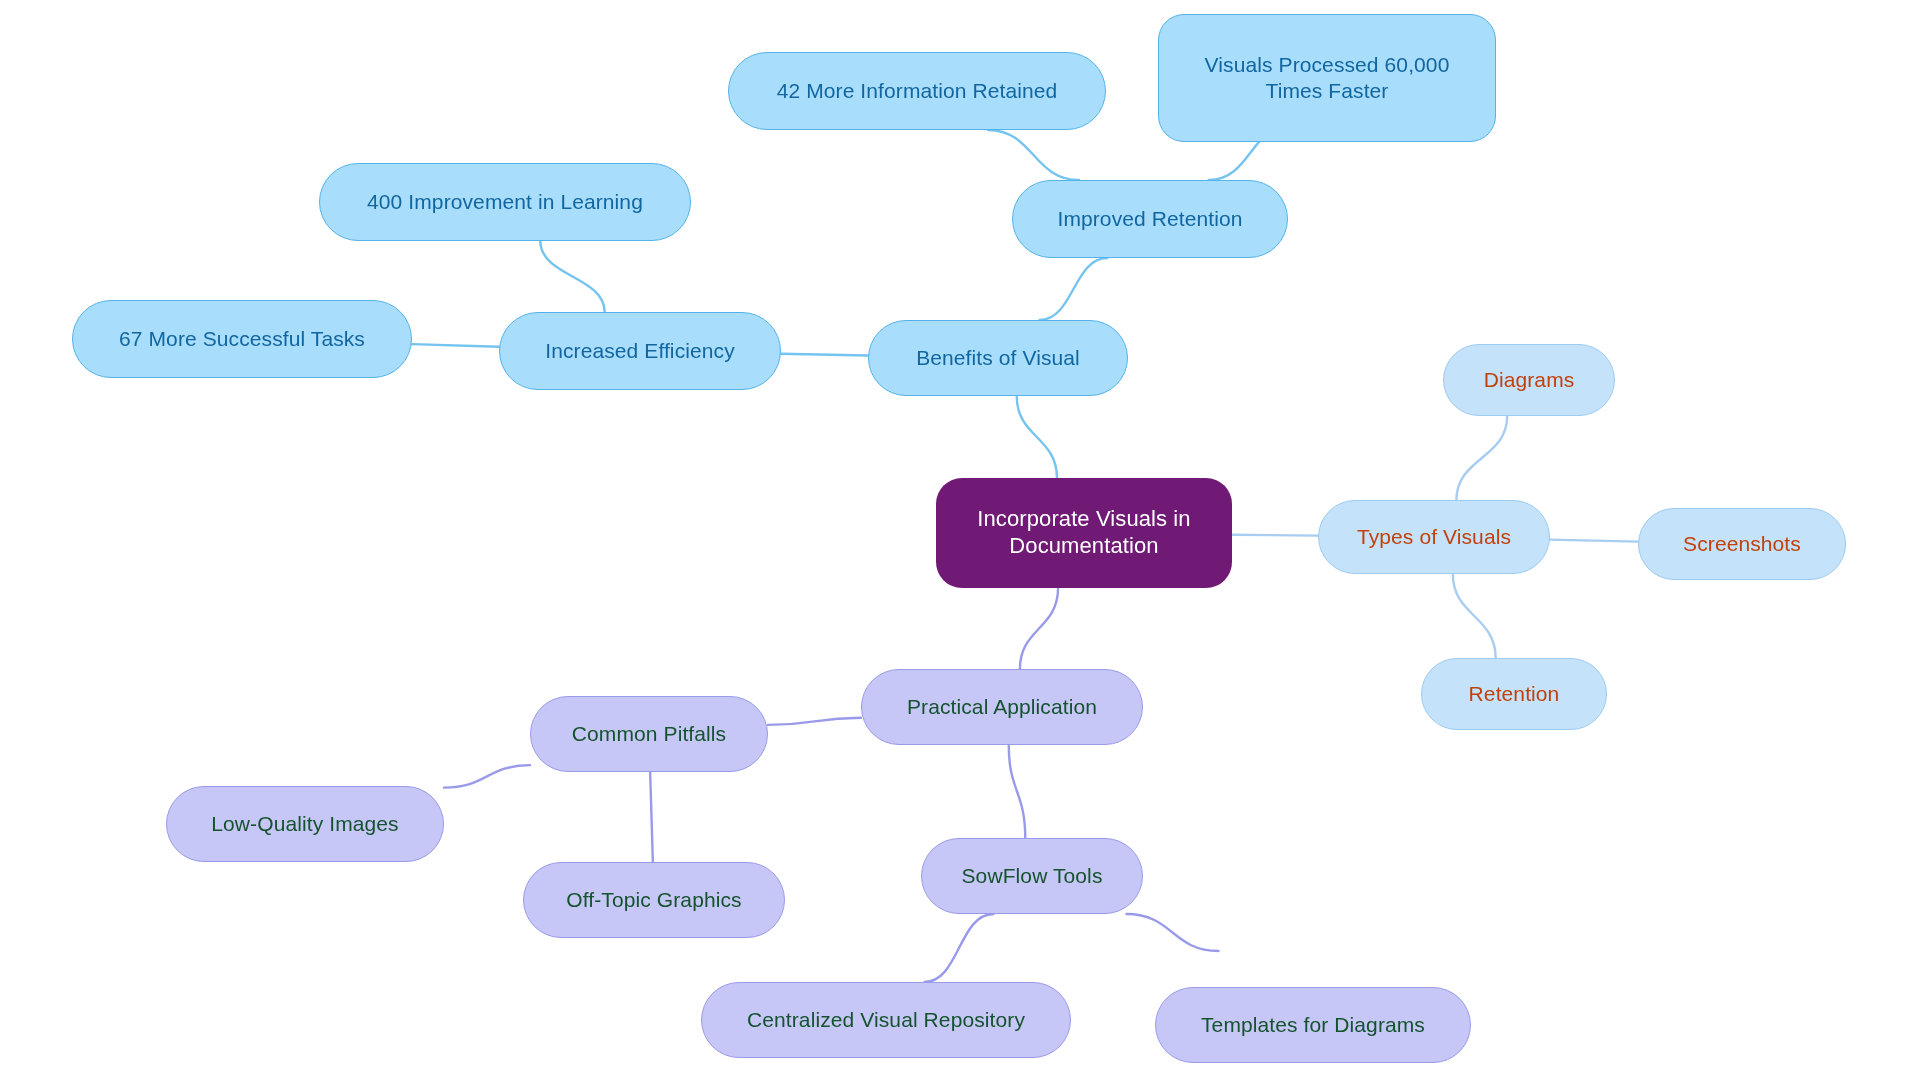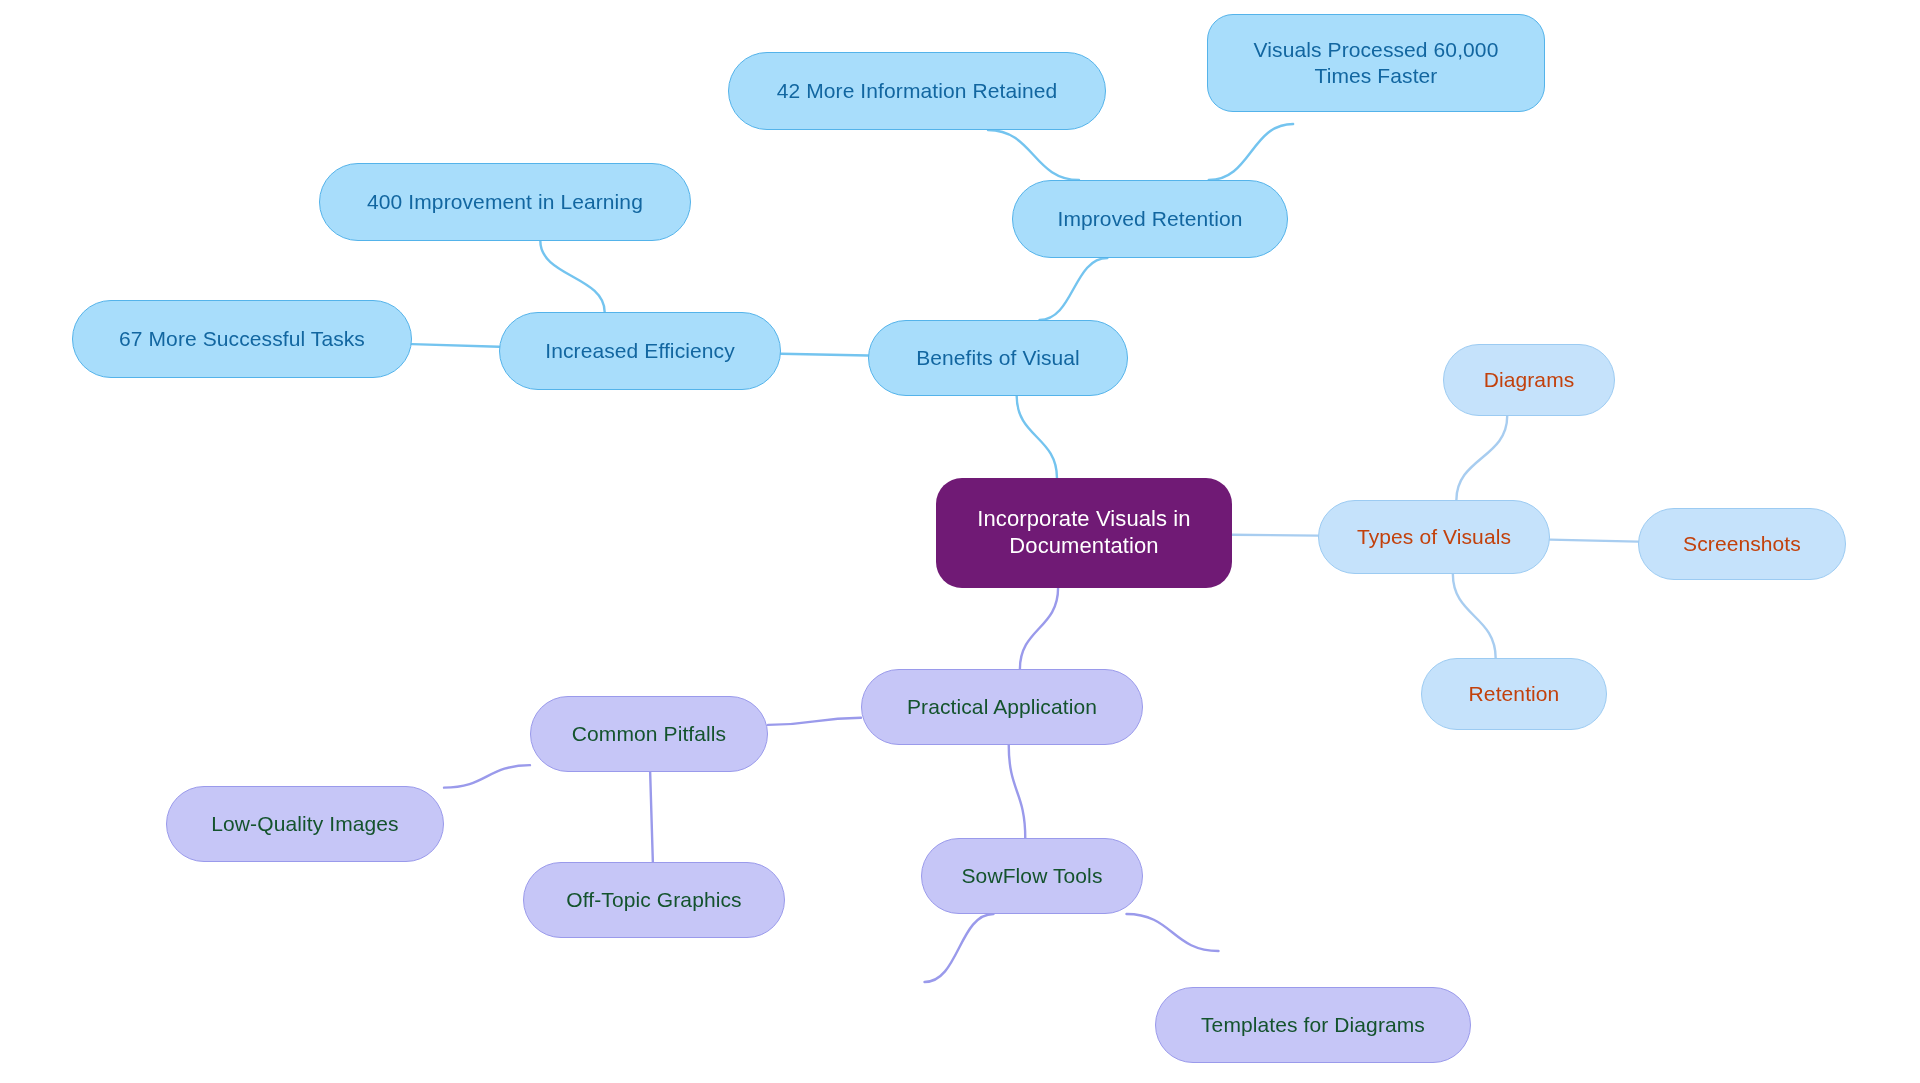--- a/index.html
+++ b/index.html
@@ -100,21 +100,21 @@
       <path d="M 1126.495575221239 914 C 1172.5 914 1172.5 951 1218.504424778761 951" fill="none" stroke="#9a9aeb" stroke-width="2.4" stroke-linecap="round"></path>
     </svg>
 
   <div class="mm-node root" id="n-root" style="left:936px; top:478px; width:296px; height:110px;">Incorporate Visuals in
 Documentation</div>
 
   <div class="mm-node branch tone-blue-strong" id="n-benefits" style="left:868px; top:320px; width:260px; height:76px; border-radius:38px;">Benefits of Visual</div>
 
   <div class="mm-node branch tone-blue-strong" id="n-improved_retention" style="left:1012px; top:180px; width:276px; height:78px; border-radius:39px;">Improved Retention</div>
 
-  <div class="mm-node leaf tone-blue-strong" id="n-visuals_processed" style="left:1207px; top:14px; width:338px; height:98px; border-radius:26px;">Visuals Processed 60,000
+  <div class="mm-node leaf tone-blue-strong" id="n-visuals_processed" style="left:1158px; top:14px; width:338px; height:128px; border-radius:26px;">Visuals Processed 60,000
 Times Faster</div>
 
   <div class="mm-node leaf tone-blue-strong" id="n-more_info_retained" style="left:728px; top:52px; width:378px; height:78px; border-radius:39px;">42 More Information Retained</div>
 
   <div class="mm-node branch tone-blue-strong" id="n-increased_efficiency" style="left:499px; top:312px; width:282px; height:78px; border-radius:39px;">Increased Efficiency</div>
 
   <div class="mm-node leaf tone-blue-strong" id="n-improvement_learning" style="left:319px; top:163px; width:372px; height:78px; border-radius:39px;">400 Improvement in Learning</div>
 
   <div class="mm-node leaf tone-blue-strong" id="n-successful_tasks" style="left:72px; top:300px; width:340px; height:78px; border-radius:39px;">67 More Successful Tasks</div>
 
@@ -129,16 +129,17 @@
   <div class="mm-node branch tone-purple" id="n-practical_application" style="left:861px; top:669px; width:282px; height:76px; border-radius:38px;">Practical Application</div>
 
   <div class="mm-node branch tone-purple" id="n-common_pitfalls" style="left:530px; top:696px; width:238px; height:76px; border-radius:38px;">Common Pitfalls</div>
 
   <div class="mm-node leaf tone-purple" id="n-low_quality_images" style="left:166px; top:786px; width:278px; height:76px; border-radius:38px;">Low-Quality Images</div>
 
   <div class="mm-node leaf tone-purple" id="n-off_topic_graphics" style="left:523px; top:862px; width:262px; height:76px; border-radius:38px;">Off-Topic Graphics</div>
 
   <div class="mm-node branch tone-purple" id="n-sowflow_tools" style="left:921px; top:838px; width:222px; height:76px; border-radius:38px;">SowFlow Tools</div>
 
+  <div class="mm-node leaf tone-purple" id="n-centralized_repo" style="left:701px; top:982px; width:370px; height:76px; border-radius:38px;">Centralized Visual Repository</div>
 
   <div class="mm-node leaf tone-purple" id="n-templates_diagrams" style="left:1155px; top:951px; width:316px; height:76px; border-radius:38px;margin-top:36px;">Templates for Diagrams</div>
 
 </div>
 
 </body></html>

